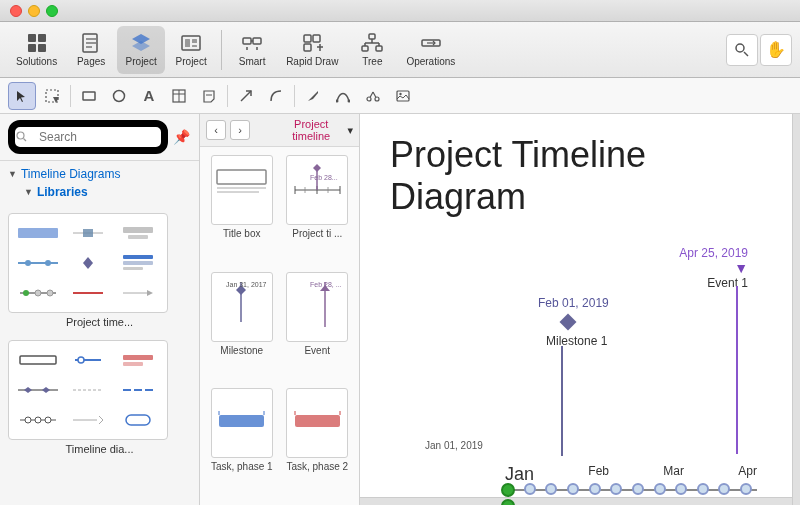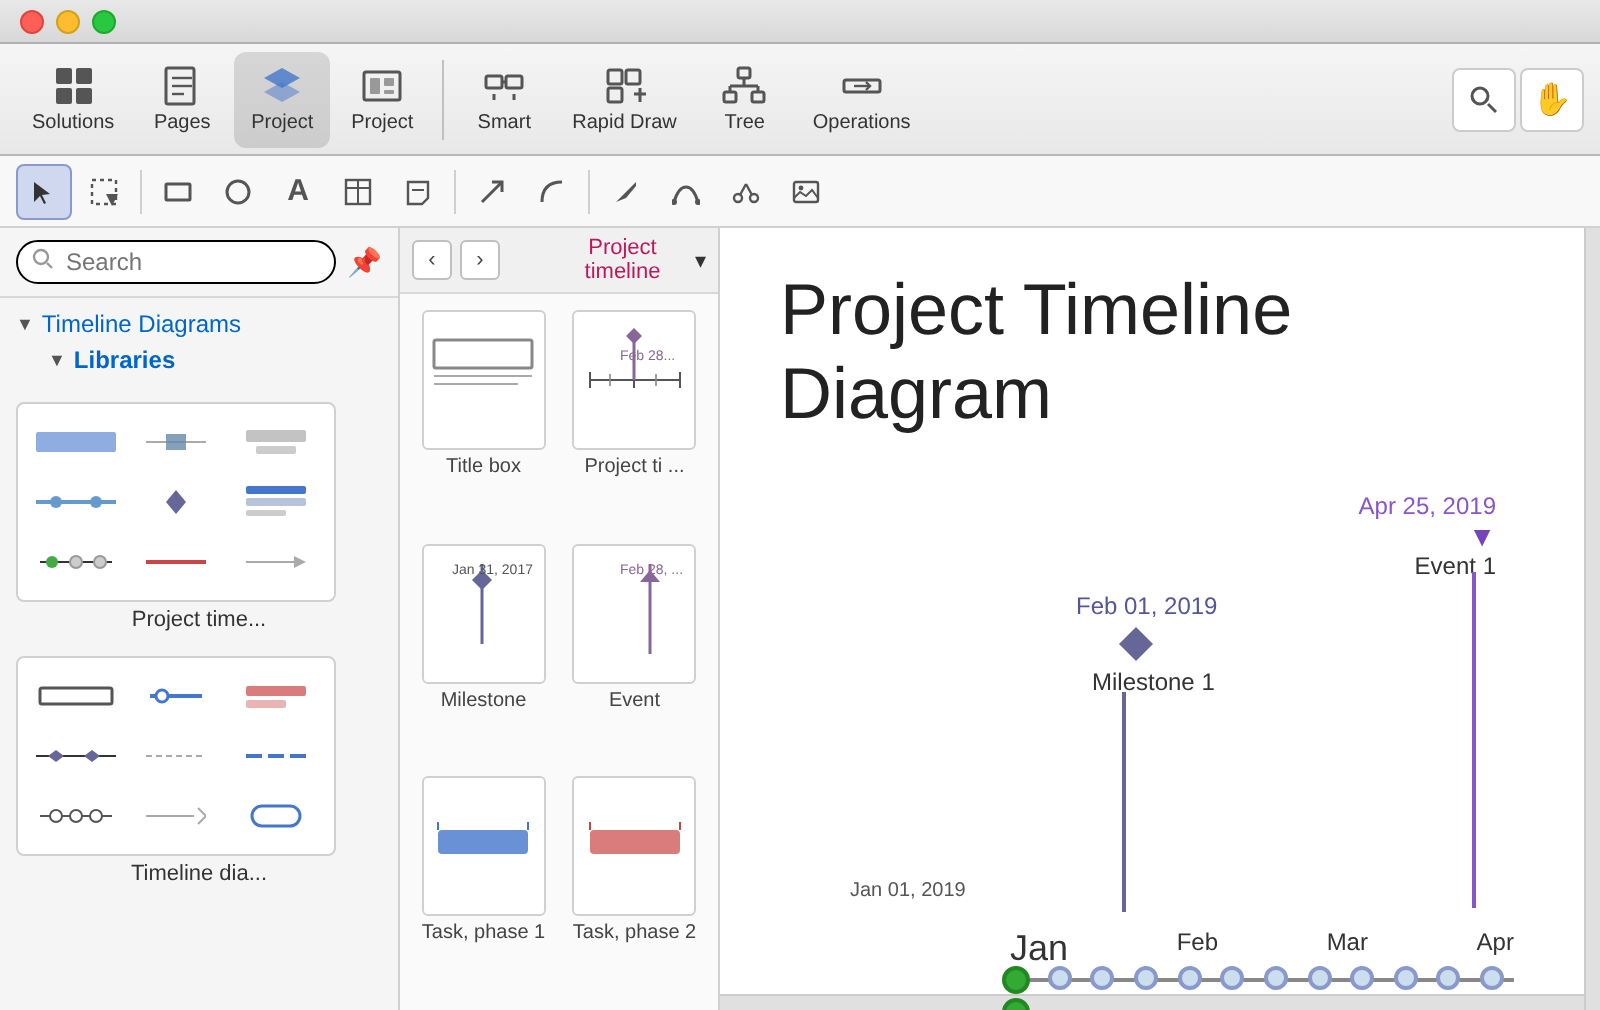--- a/index.html
+++ b/index.html
@@ -125,21 +125,21 @@
     .search-bar {
       padding: 6px 8px;
       border-bottom: 1px solid #d8d8d8;
       display: flex;
       align-items: center;
       gap: 6px;
       position: relative;
     }
     .search-input {
       width: 100%;
-      border: 1px solid #000000;
+      border: 7px solid #000000;
       border-radius: 12px;
       padding: 3px 8px 3px 24px;
       font-size: 12px;
       background: white;
       outline: none;
       color: #888;
     }
     .search-icon-wrap {
       position: absolute;
       left: 16px;

